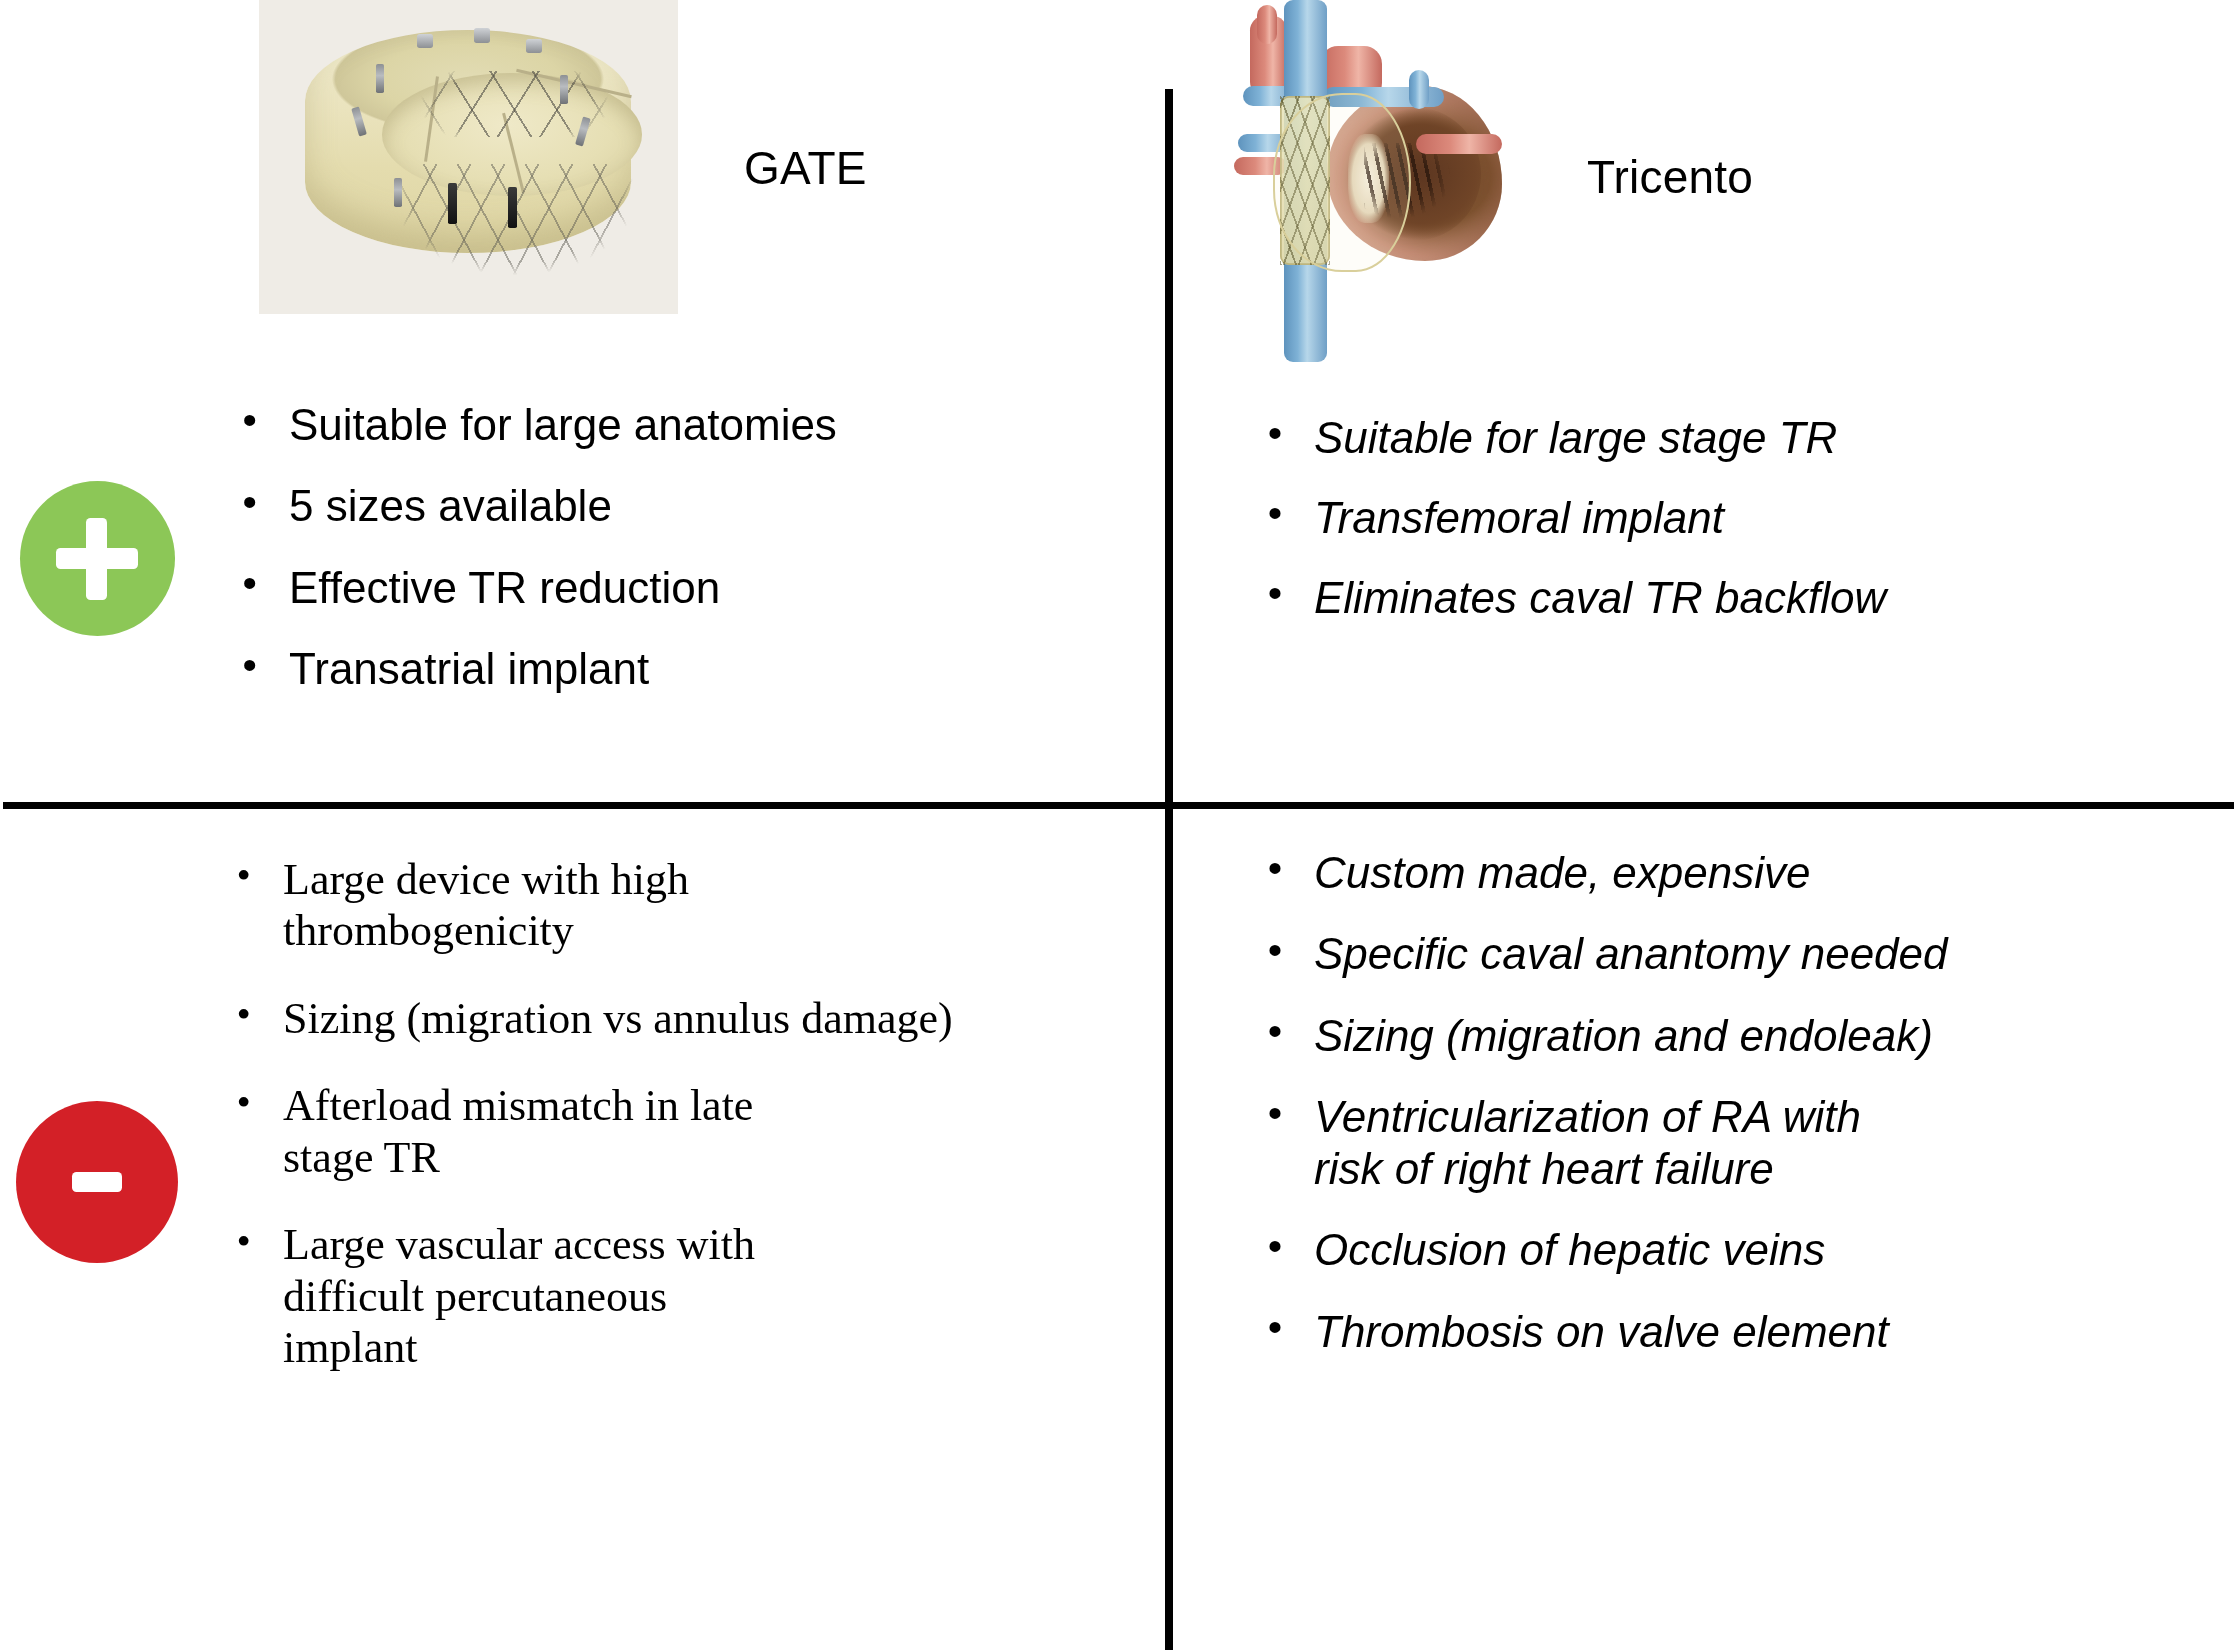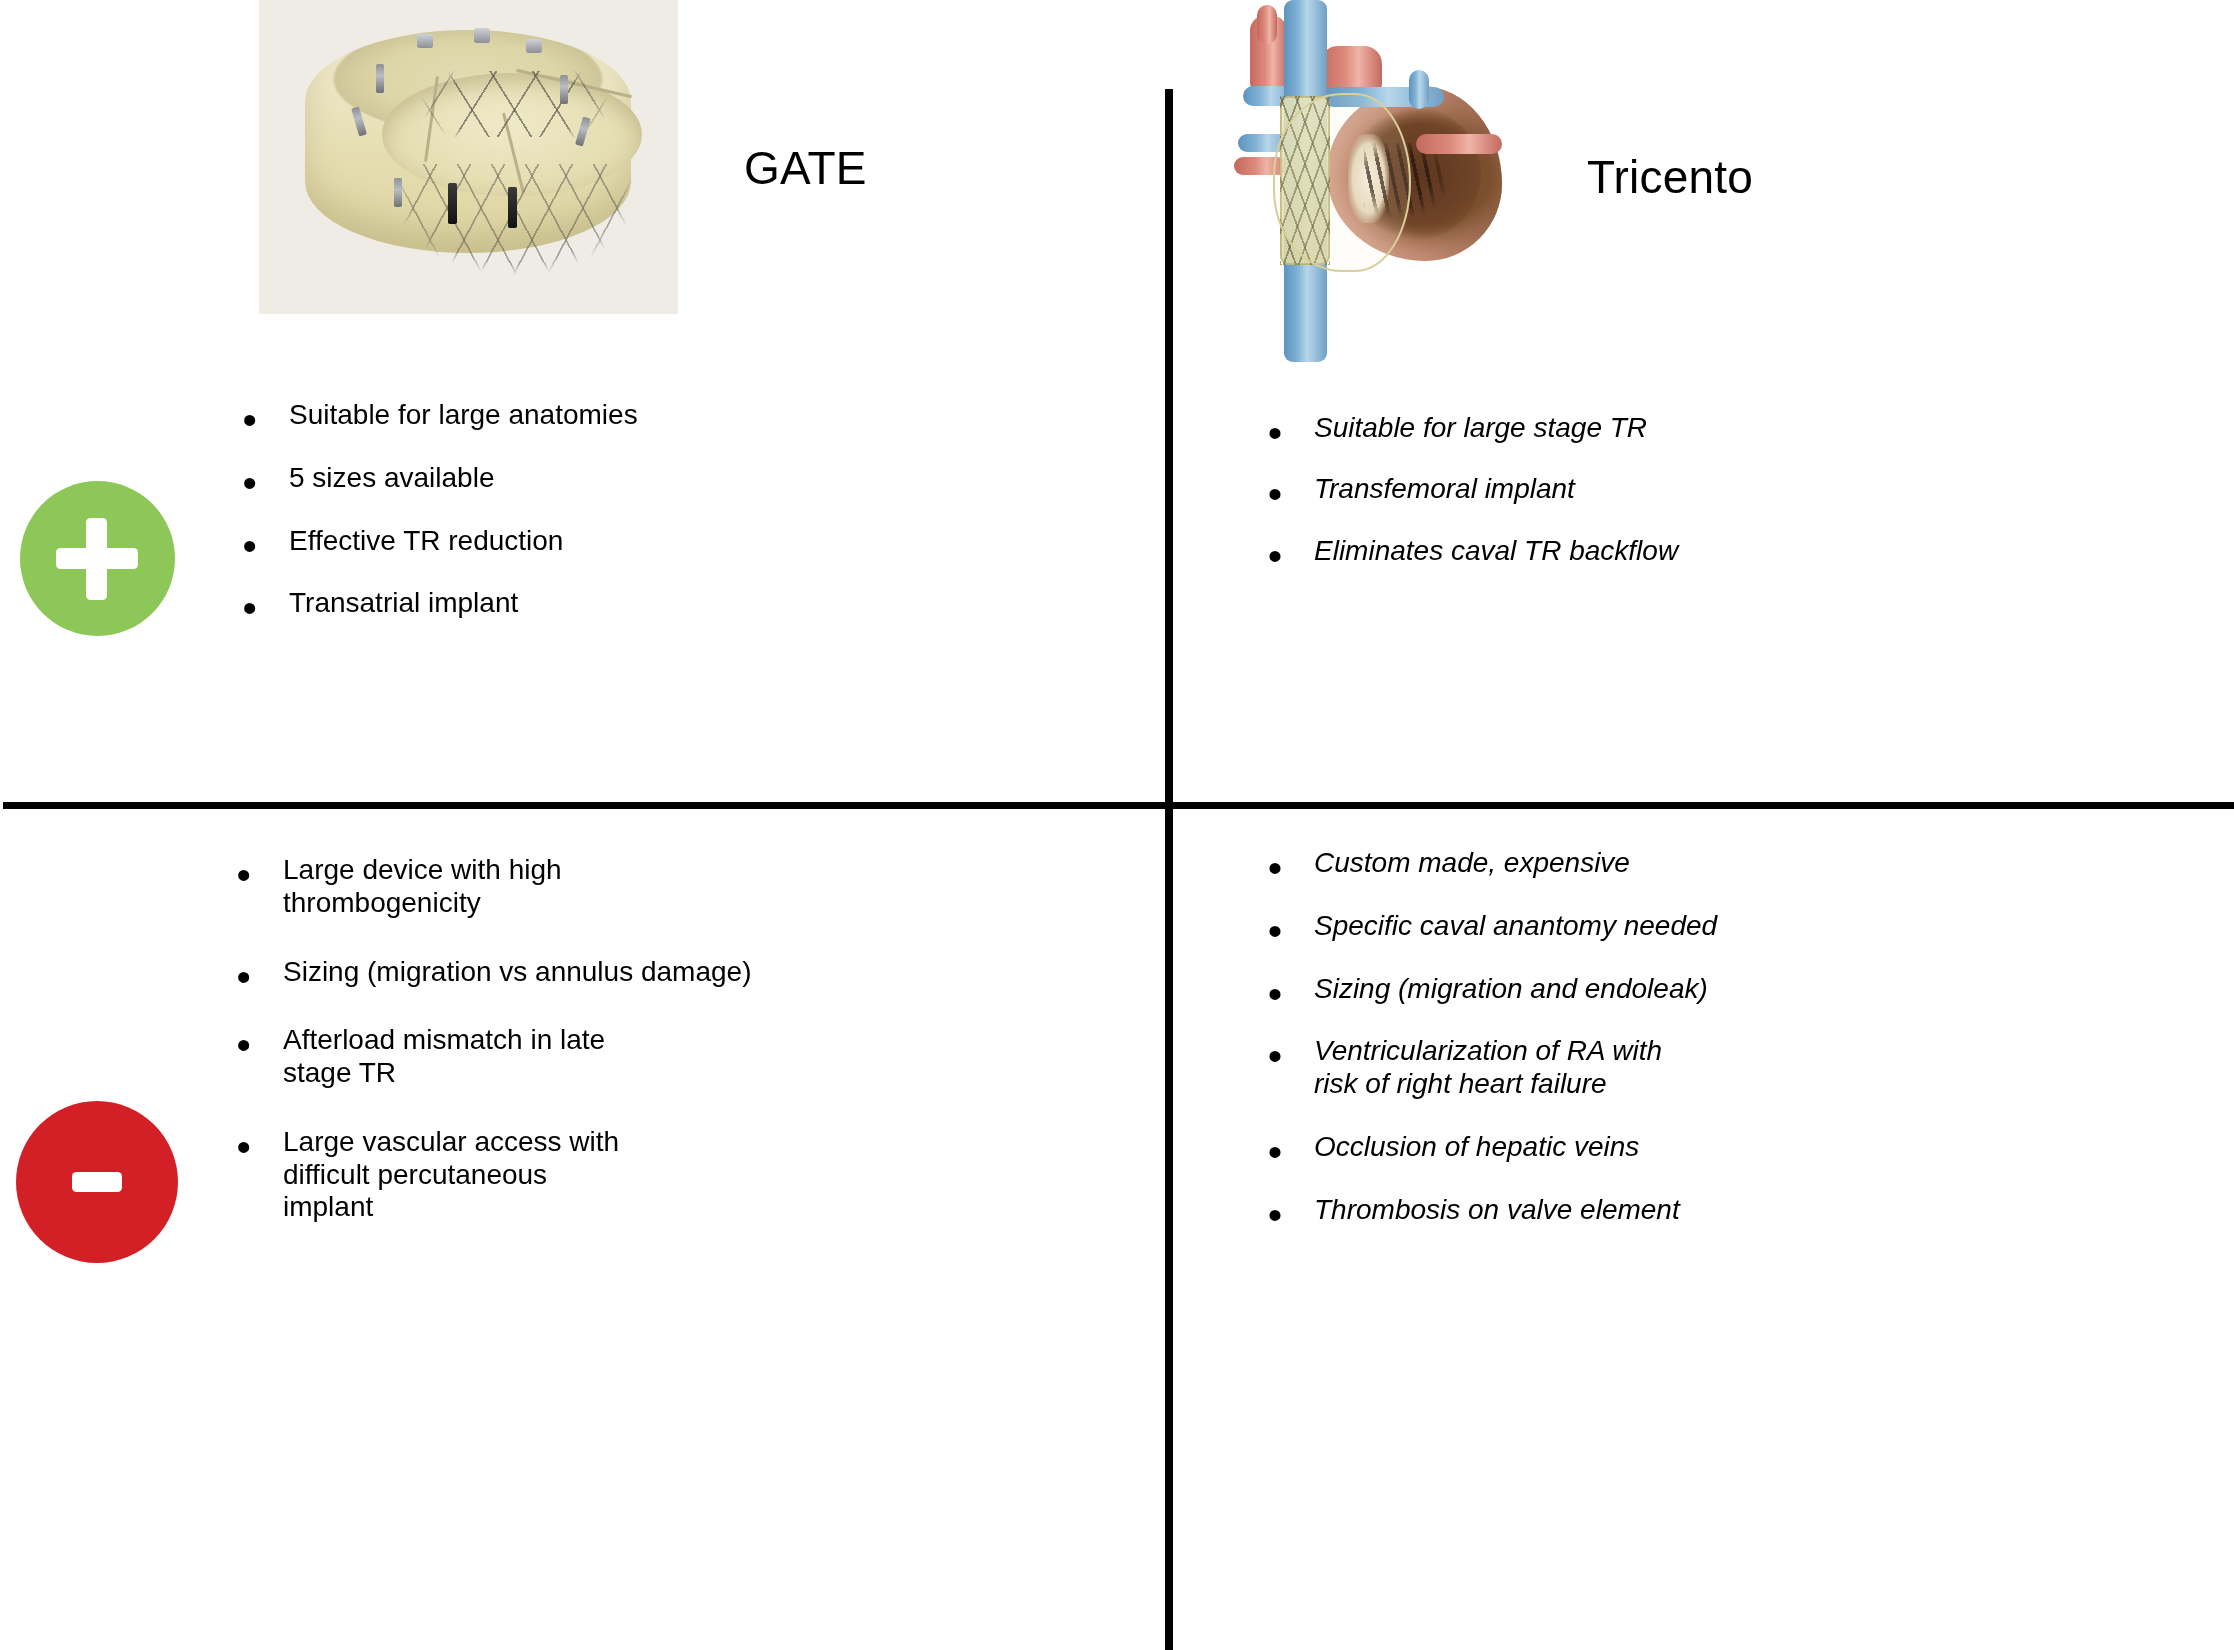--- a/index.html
+++ b/index.html
@@ -94,21 +94,21 @@
   
   .bullets {
     position: absolute;
     list-style: none;
     margin: 0;
     padding: 0;
   }
   .bullets li {
     position: relative;
     padding-left: 50px;
-    font-size: 28px;
+    font-size: 44px;
     line-height: 1.17;
     white-space: pre-line;
   }
   .bullets li::before {
     content: "\2022";
     position: absolute;
     left: 3.6px;
     top: -1.8px;
     font-size: 41px;
     line-height: 1.17;
@@ -117,21 +117,21 @@
   
   #list-gate-pros { left: 239px; top: 399px; width: 855px; }
   #list-gate-pros li { margin-bottom: 30px; }
 
   
   #list-tricento-pros { left: 1264px; top: 412px; width: 918px; }
   #list-tricento-pros li { margin-bottom: 28.5px; font-style: italic; }
 
   
   #list-gate-cons { left: 233px; top: 854px; width: 891px; }
-  #list-gate-cons li { margin-bottom: 36px; font-stretch: semi-condensed; }
+  #list-gate-cons li { margin-bottom: 36px; font-stretch: semi-condensed; font-family: Liberation Serif, serif; }
 
   
   #list-tricento-cons { left: 1264px; top: 847px; width: 927px; }
   #list-tricento-cons li { margin-bottom: 30px; font-stretch: semi-condensed; font-style: italic; }
   #list-tricento-cons li.gap-before { margin-top: 64px; }
 
   
   .photo-gate {
     position: absolute;
     left: 259px;

